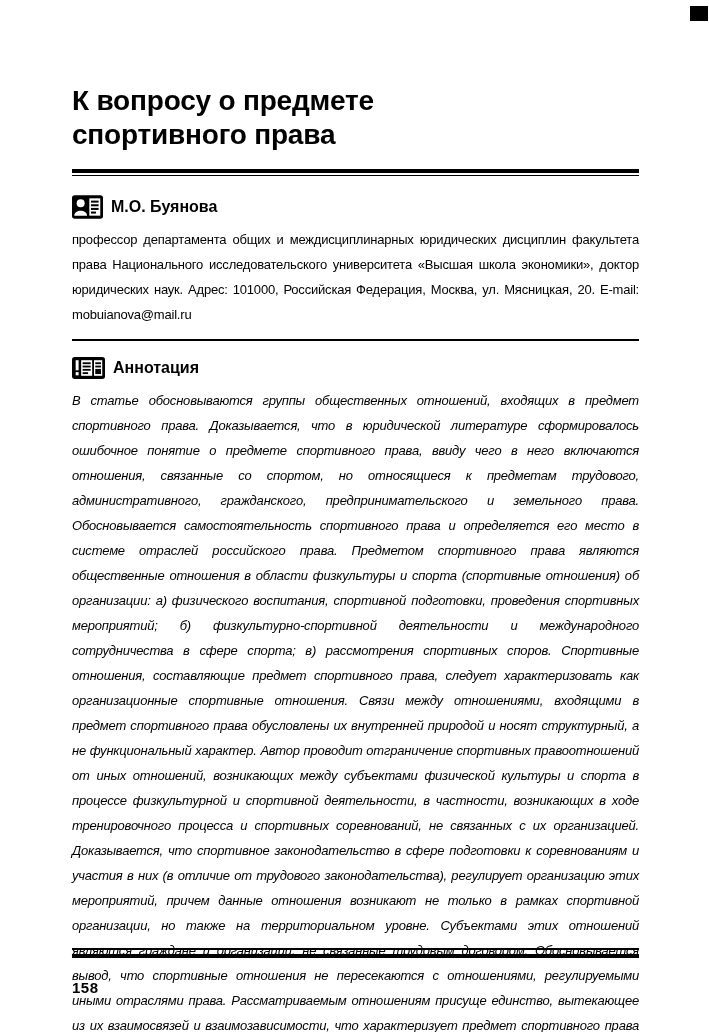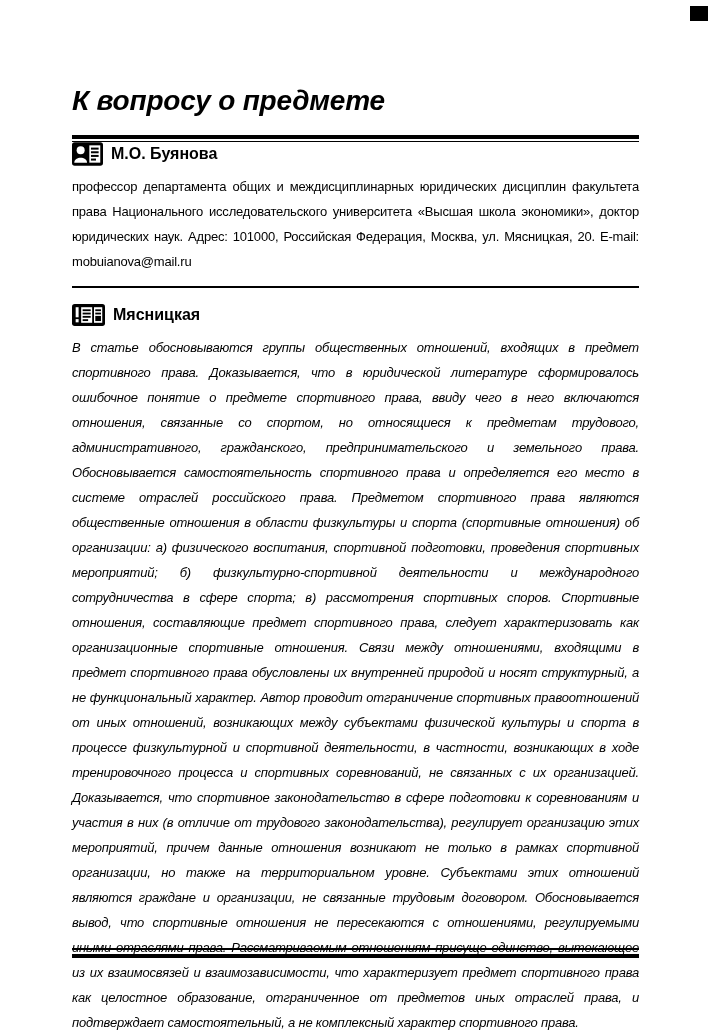--- a/index.html
+++ b/index.html
@@ -34,21 +34,21 @@
   .rule-double .gap   { height: 2px; }
   .rule-double .thin  { height: 1.5px; background: #000; }
 
   .section-head {
     display: flex; align-items: center; gap: 8px;
     font-size: 16px; font-weight: bold;
   }
   .section-head .icon { display: inline-flex; flex: 0 0 auto; }
   .section-head svg { display: block; }
 
-  .author-head { }
+  .author-head { margin-top: 19px; }
   .body-text {
     font-size: 13px; line-height: 25px;
     letter-spacing: -0.2px;
     text-align: justify;
   }
   .author-text { margin-top: 8px; }
 
   .rule-thin { height: 2px; background: #000; }
   .rule-above-annotation { margin-top: 12px; }
 
@@ -74,22 +74,23 @@
 </style>
 </head>
 <body>
 
 <div class="page">
 
   <div class="corner-mark"></div>
 
   <div class="content">
 
-    <h1 class="article-title" style="margin-bottom:0;font-style:italic;">
+    <h1 class="article-title" style="margin-bottom:0;">
       <div>К вопросу о предмете</div>
+      <div>спортивного права</div>
     </h1>
 
     <div class="rule-double">
       <div class="thick"></div>
         <div class="gap"></div>
         <div class="thin"></div>
     </div>
 
     <div class="section-head author-head">
       <span class="icon">
@@ -121,21 +122,21 @@
           <rect x="11.6" y="5.8" width="8.8" height="2" fill="#000"></rect>
           <rect x="11.6" y="9.4" width="8.8" height="2" fill="#000"></rect>
           <rect x="11.6" y="13" width="8.8" height="2" fill="#000"></rect>
           <rect x="11.6" y="16.6" width="6" height="2" fill="#000"></rect>
           <rect x="24" y="3.5" width="9" height="17" fill="#fff"></rect>
           <rect x="25.4" y="5.8" width="6.2" height="2" fill="#000"></rect>
           <rect x="25.4" y="9.4" width="6.2" height="2" fill="#000"></rect>
           <rect x="25.4" y="13" width="6.2" height="5.6" fill="#000"></rect>
         </svg>
       </span>
-      <span>Мясницкая</span>
+      <span>Аннотация</span>
     </div>
 
     <p class="body-text annotation-text" style="margin:9px 0 0 0;">В статье обосновываются группы общественных отношений, входящих в предмет спортивного права. Доказывается, что в юридической литературе сформировалось ошибочное понятие о предмете спортивного права, ввиду чего в него включаются отношения, связанные со спортом, но относящиеся к предметам трудового, административного, гражданского, предпринимательского и земельного права. Обосновывается самостоятельность спортивного права и определяется его место в системе отраслей российского права. Предметом спортивного права являются общественные отношения в области физкультуры и спорта (спортивные отношения) об организации: а) физического воспитания, спортивной подготовки, проведения спортивных мероприятий; б) физкультурно-спортивной деятельности и международного сотрудничества в сфере спорта; в) рассмотрения спортивных споров. Спортивные отношения, составляющие предмет спортивного права, следует характеризовать как организационные спортивные отношения. Связи между отношениями, входящими в предмет спортивного права обусловлены их внутренней природой и носят структурный, а не функциональный характер. Автор проводит отграничение спортивных правоотношений от иных отношений, возникающих между субъектами физической культуры и спорта в процессе физкультурной и спортивной деятельности, в частности, возникающих в ходе тренировочного процесса и спортивных соревнований, не связанных с их организацией. Доказывается, что спортивное законодательство в сфере подготовки к соревнованиям и участия в них (в отличие от трудового законодательства), регулирует организацию этих мероприятий, причем данные отношения возникают не только в рамках спортивной организации, но также на территориальном уровне. Субъектами этих отношений являются граждане и организации, не связанные трудовым договором. Обосновывается вывод, что спортивные отношения не пересекаются с отношениями, регулируемыми иными отраслями права. Рассматриваемым отношениям присуще единство, вытекающее из их взаимосвязей и взаимозависимости, что характеризует предмет спортивного права как целостное образование, отграниченное от предметов иных отраслей права, и подтверждает самостоятельный, а не комплексный характер спортивного права.</p>
 
     <div class="rule-thin rule-below-annotation"></div>
 
     <div class="section-head keywords-head">
       <span class="icon">
         <svg width="33" height="22" viewBox="0 0 36 24" xmlns="http://www.w3.org/2000/svg">
           <rect x="0" y="0" width="36" height="24" rx="3" fill="#000"></rect>
@@ -154,15 +155,16 @@
       <span>Ключевые слова</span>
     </div>
 
 
   </div>
 
   <div class="footer">
     <div class="thin"></div>
     <div class="gap"></div>
     <div class="thick"></div>
+    <div class="page-number">158</div>
   </div>
 
 </div>
 
 </body></html>

